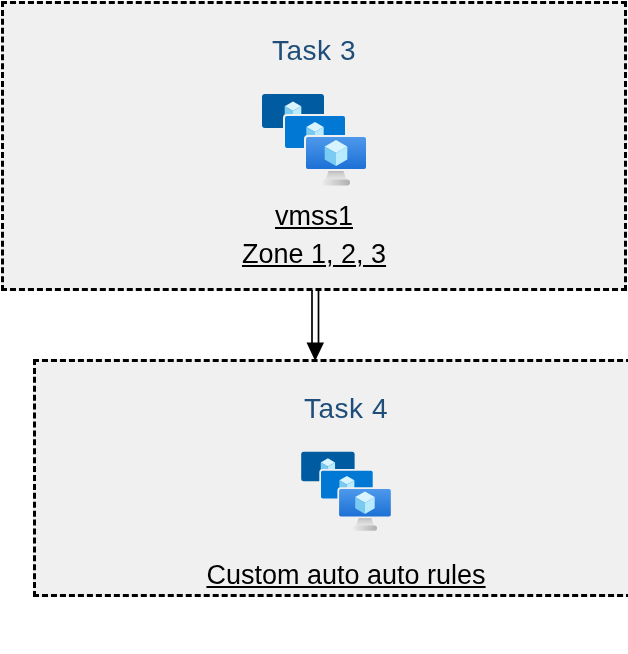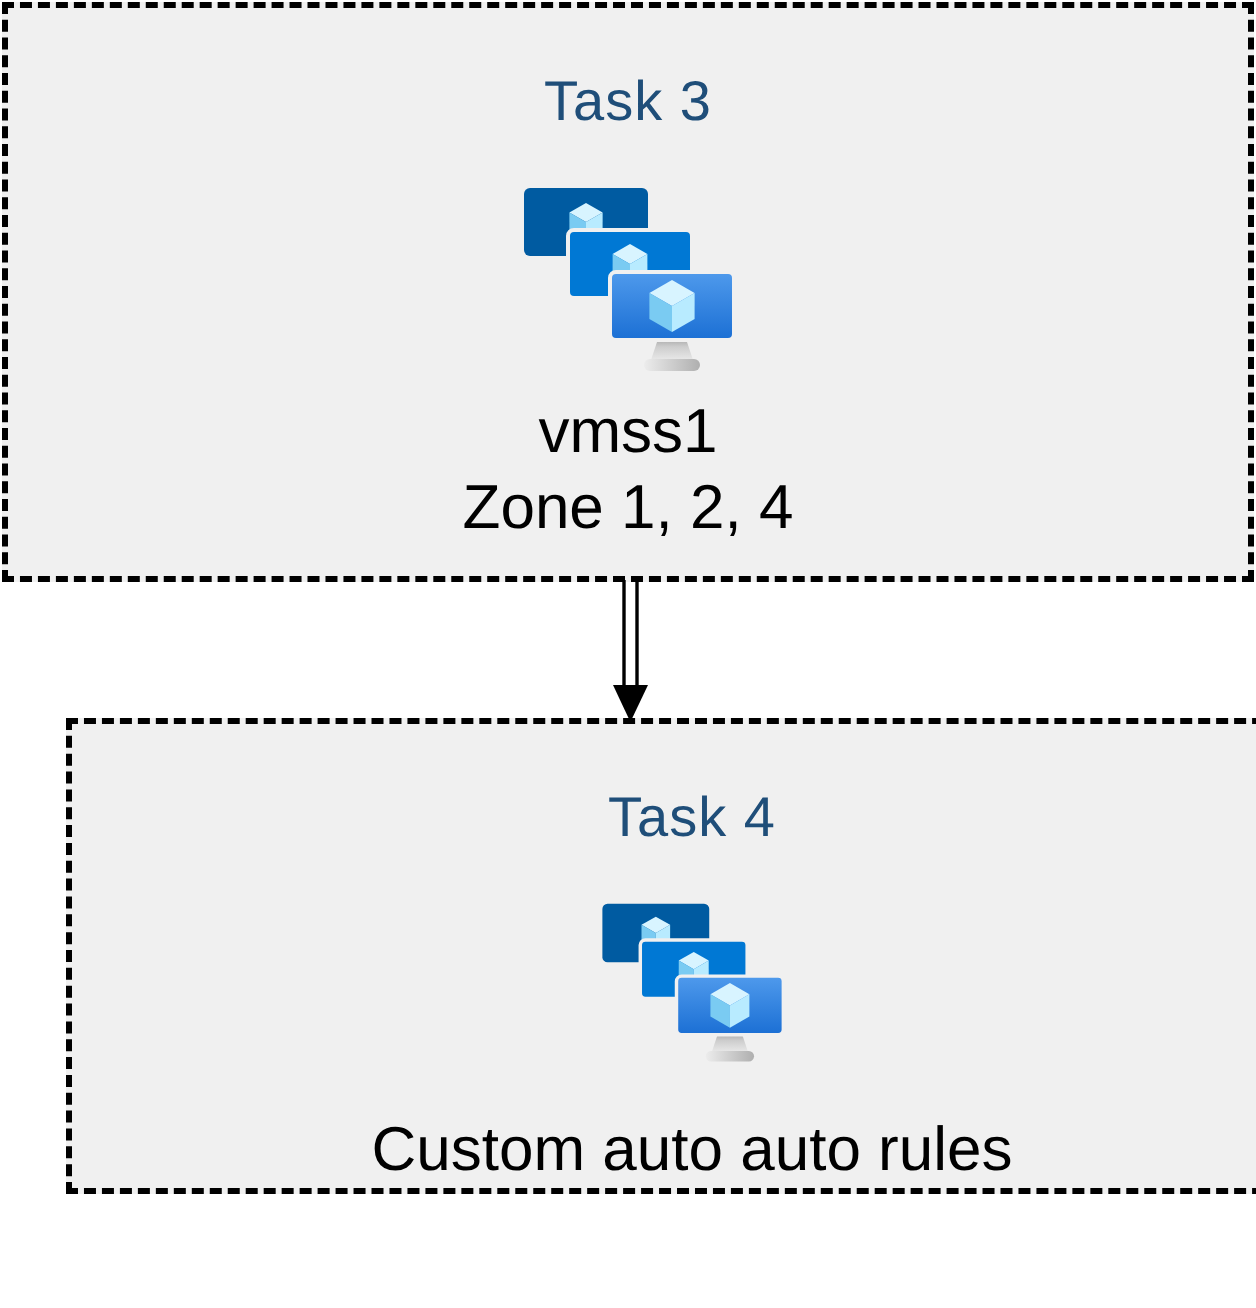--- a/index.html
+++ b/index.html
@@ -40,23 +40,24 @@
     line-height: 32px;
     color: #1F4E79;
     letter-spacing: 0.5px;
   }
   .vmss-icon {
     margin-top: 26px;
     display: block;
   }
   .box-label {
     text-align: center;
-    font-size: 31px;
+    font-size: 27px;
     line-height: 38px;
     color: #000000;
+    text-decoration: underline;
   }
   #box-task3 .box-label {
     margin-top: 10px;
   }
   #box-task4 .box-label {
     margin-top: 24px;
   }
   .connector {
     position: absolute;
     left: 300px;
@@ -100,21 +101,21 @@
     <rect x="61" y="86.5" width="28" height="6" rx="3" fill="url(#baseGradA)"></rect>
 
     <rect x="44" y="43" width="62" height="34" rx="3" fill="url(#frontGradA)" stroke="#F0F0F0" stroke-width="2"></rect>
     <polygon points="75,47 86.3,53.5 75,60 63.7,53.5" fill="#D8F4FF"></polygon>
     <polygon points="63.7,53.5 75,60 75,73 63.7,66.5" fill="#7ACBF2"></polygon>
     <polygon points="75,60 86.3,53.5 86.3,66.5 75,73" fill="#B8EBFF"></polygon>
   </svg>
 
   <div class="box-label">
     <div>vmss1</div>
-    <div>Zone 1, 2, 4</div>
+    <div>Zone 1, 2, 3</div>
   </div>
 </div>
 
 <div class="task-box" id="box-task4">
   <div class="task-title">Task 4</div>
 
   <svg class="vmss-icon" width="106" height="94" viewBox="0 0 106 94" aria-hidden="true">
     <defs>
       <linearGradient id="frontGradB" x1="0" y1="0" x2="0" y2="1">
         <stop offset="0" stop-color="#4F9AEC"></stop>

